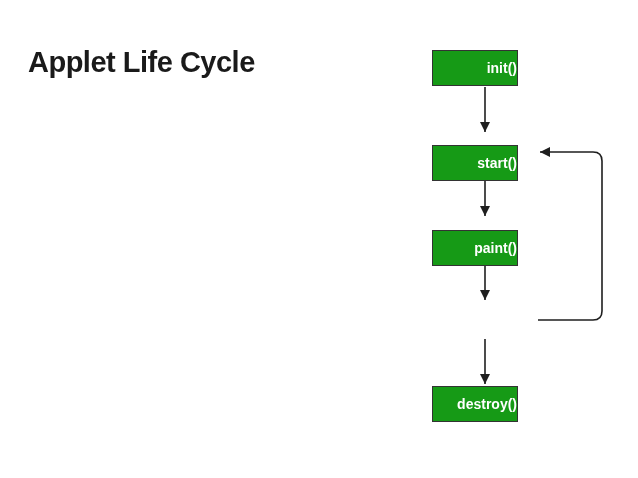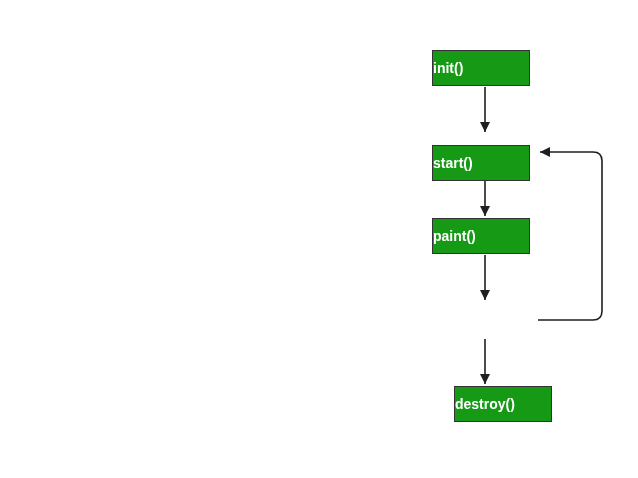--- a/index.html
+++ b/index.html
@@ -22,49 +22,50 @@
     margin: 0;
     font-size: 29px;
     font-weight: bold;
     letter-spacing: -0.5px;
     color: var(--title-color, #1a1a1a);
     white-space: nowrap;
   }
   .node {
     position: absolute;
     left: 432px;
-    width: 98px;
+    width: 86px;
     height: 36px;
     box-sizing: border-box;
     background: var(--box-fill, #169a16);
     border: 1px solid var(--box-border, #333333);
     display: flex;
     align-items: center;
-    justify-content: flex-start;
+    justify-content: flex-end;
     color: var(--box-text, #ffffff);
     font-size: 14px;
     font-weight: bold;
   }
   .node-init    { top: 50px; }
   .node-start   { top: 145px; }
-  .node-paint   { top: 218px; }
+  .node-paint   { top: 230px; }
   .node-stop    { top: 302px; }
-  .node-destroy { top: 386px; margin-left: 22px; }
+  .node-destroy { top: 386px; }
   .edges-layer {
     position: absolute;
     left: 0;
     top: 0;
     pointer-events: none;
   }
 </style>
 </head>
 <body>
 
 <div class="canvas">
 
+  <h1 class="page-title">Applet Life Cycle</h1>
 
   <svg class="edges-layer" width="638" height="478" viewBox="0 0 638 478">
     <defs>
       <marker id="arrowhead" markerUnits="userSpaceOnUse" markerWidth="11" markerHeight="10" refX="10" refY="5" orient="auto">
         <path d="M0,0 L10,5 L0,10 Z" fill="#1f1f1f"></path>
       </marker>
     </defs>
     <line x1="485" y1="87" x2="485" y2="132" stroke="#1f1f1f" stroke-width="1.6" marker-end="url(#arrowhead)"></line>
     <line x1="485" y1="171" x2="485" y2="216" stroke="#1f1f1f" stroke-width="1.6" marker-end="url(#arrowhead)"></line>
     <line x1="485" y1="255" x2="485" y2="300" stroke="#1f1f1f" stroke-width="1.6" marker-end="url(#arrowhead)"></line>

